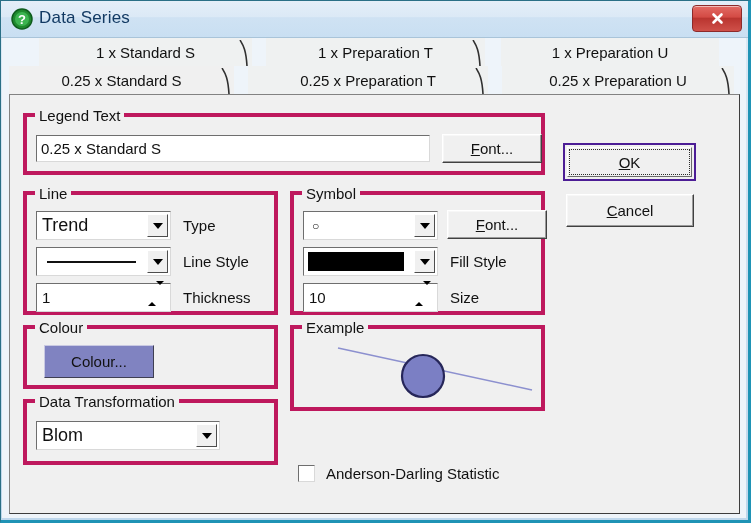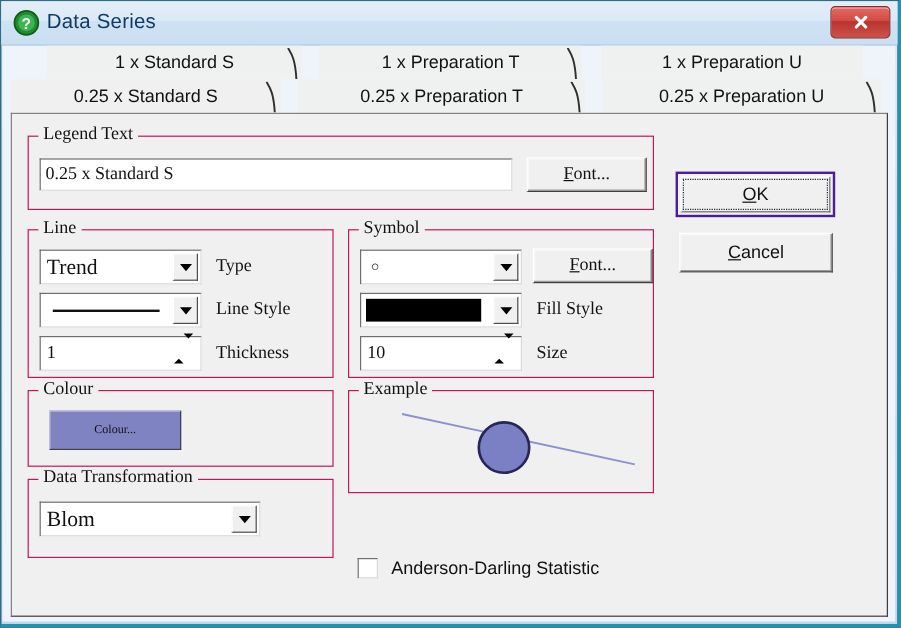--- a/index.html
+++ b/index.html
@@ -82,23 +82,22 @@
     border-top:1px solid #828282;
     border-left:1px solid #828282;
     border-right:1px solid #3d3d3d;
     border-bottom:1px solid #3d3d3d;
     box-sizing:border-box;
   }
 
   
   .group{
     position:absolute;box-sizing:border-box;
-    border:1px solid #be185d;
+    border:4px solid #be185d;
     background:transparent;
-    font-family:Liberation Serif, serif;
   }
   .group > .legend{
     position:absolute;top:-10px;left:8px;
     background:#f0f0f0;padding:0 4px;
     font-size:15px;color:#111;white-space:nowrap;
   }
 
   
   .label{
     position:absolute;font-size:15px;color:#111;white-space:nowrap;
@@ -205,21 +204,21 @@
     border:1px dotted #2b2b2b;
     pointer-events:none;
   }
   .colourbtn{
     position:absolute;box-sizing:border-box;
     border-top:1px solid #c9c9e2;
     border-left:1px solid #c9c9e2;
     border-right:1px solid #3f3f52;
     border-bottom:1px solid #3f3f52;
     display:flex;align-items:center;justify-content:center;
-    font-size:10px;color:#111;cursor:pointer;
+    font-size:15px;color:#111;cursor:pointer;
   }
   .swatch-line{
     position:absolute;left:10px;right:34px;top:50%;
     height:2px;background:#111;transform:translateY(-1px);
   }
   .swatch-fill{
     position:absolute;left:4px;top:4px;bottom:4px;width:118px;
     background:#000;
   }
   .checkrow{

